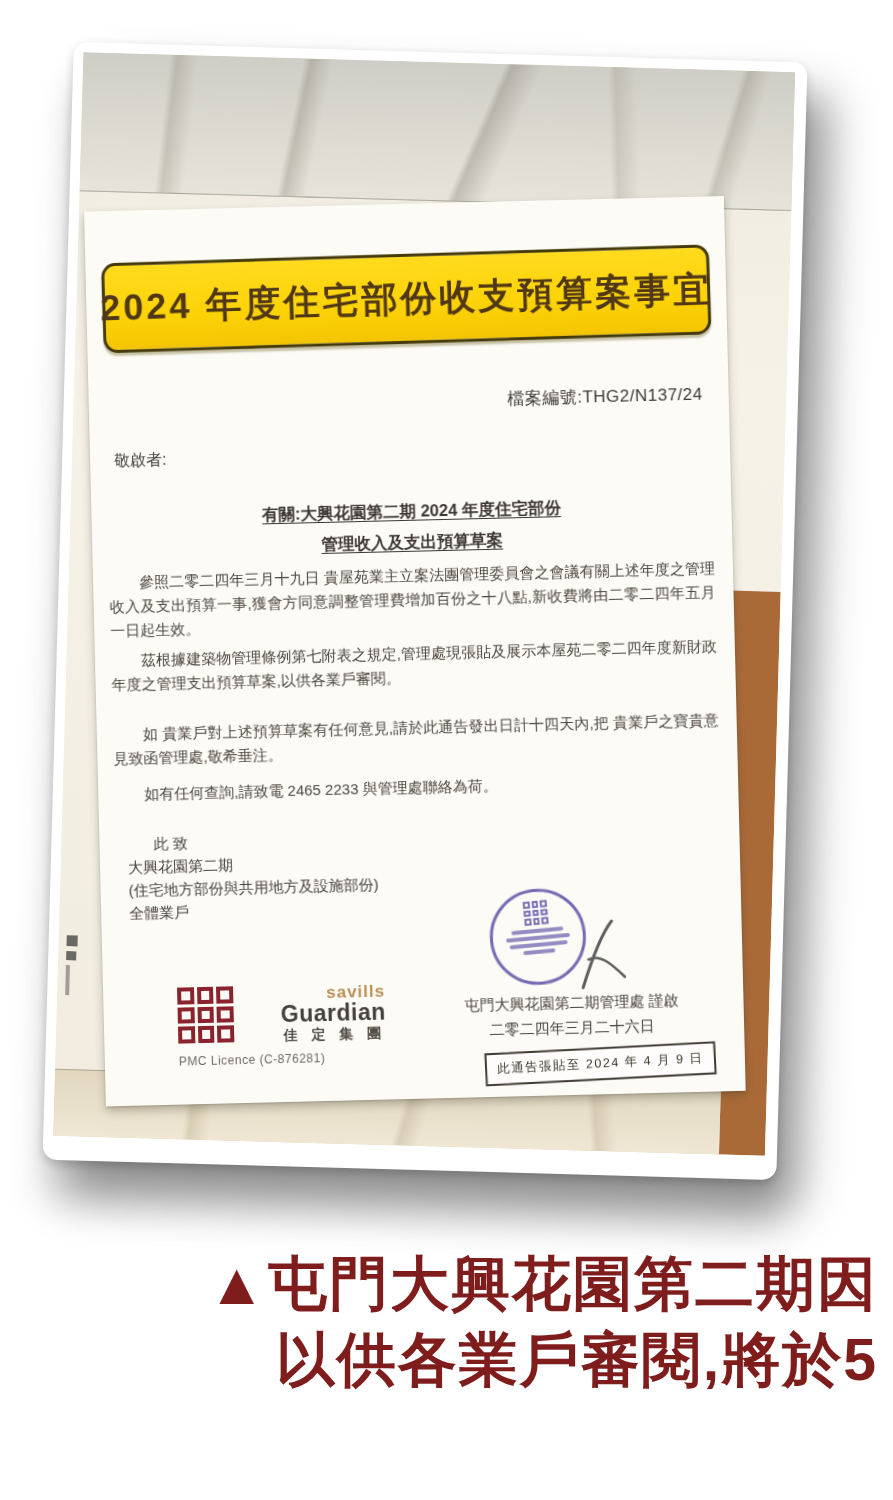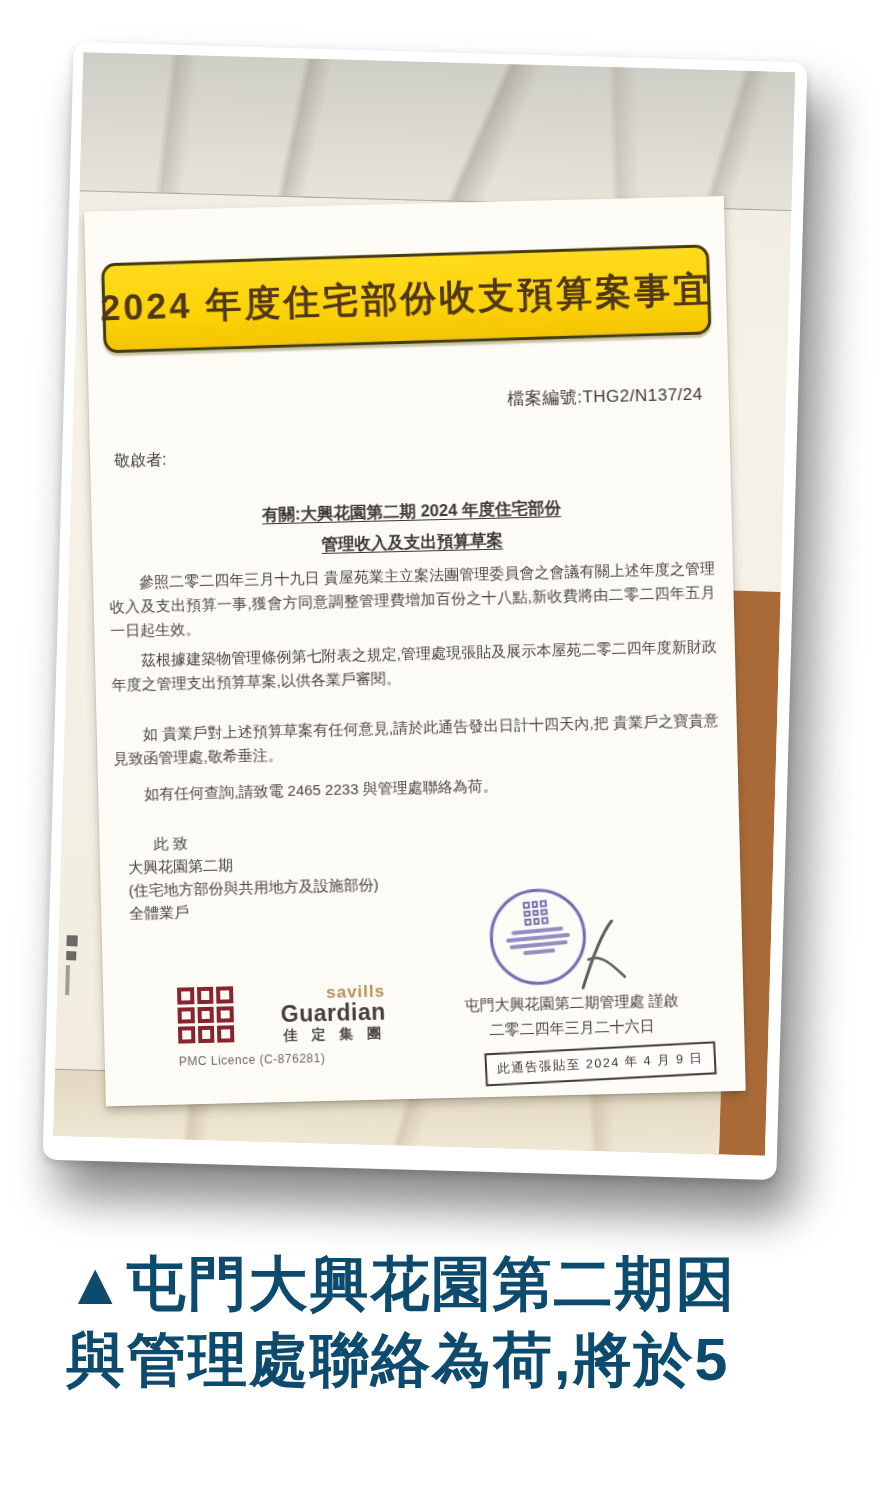--- a/index.html
+++ b/index.html
@@ -104,21 +104,21 @@
   .logo-cjk{font-size:14px;font-weight:700;letter-spacing:5px;color:#514c44;margin-top:1px;text-align:right;}
   .licence{margin-top:7px;font-size:12px;color:#6e6962;letter-spacing:.5px;}
   .postbox{
     position:absolute;top:848px;left:380px;border:2px solid #3f3a32;padding:6px 10px;
     font-size:12.5px;color:#3a352d;letter-spacing:1.5px;white-space:nowrap;
     transform:rotate(-1.6deg);background:rgba(255,255,255,.5);
   }
   
   .caption{
     position:absolute;left:66px;top:1246px;width:812px;
-    font-size:59px;font-weight:900;color:#0c4a6e;line-height:76px;letter-spacing:2px;
+    font-size:59px;font-weight:900;color:#7f1d1d;line-height:76px;letter-spacing:2px;text-align:right;
   }
 </style>
 </head>
 <body>
 
 <div class="page">
 
   <figure class="photo">
     <div class="photo-inner">
       <div class="wall-mid"></div>
@@ -208,16 +208,16 @@
           <div class="licence">PMC Licence (C-876281)</div>
         </div>
 
         <div class="postbox">此通告張貼至 2024 年 4 月 9 日</div>
       </div>
     </div>
   </figure>
 
   <div class="caption">
     <div>▲屯門大興花園第二期因</div>
-    <div>與管理處聯絡為荷,將於5</div>
+    <div>以供各業戶審閱,將於5</div>
   </div>
 
 </div>
 
 </body></html>

